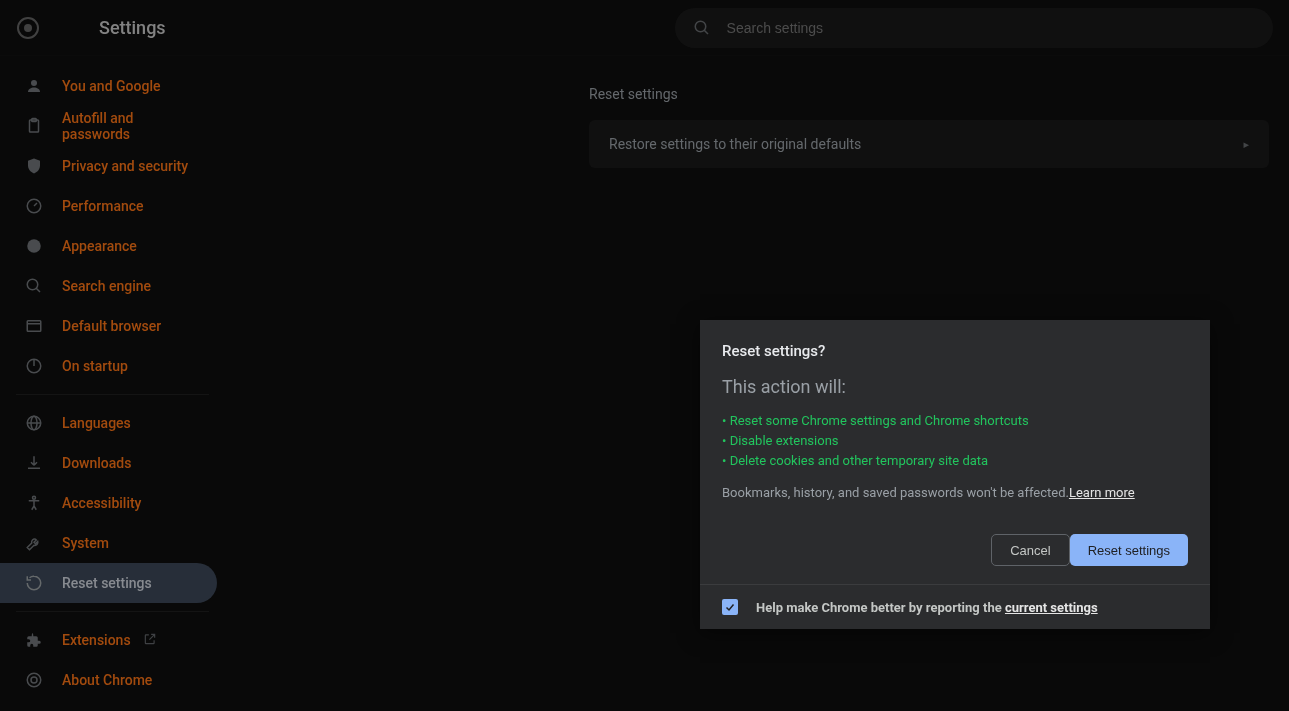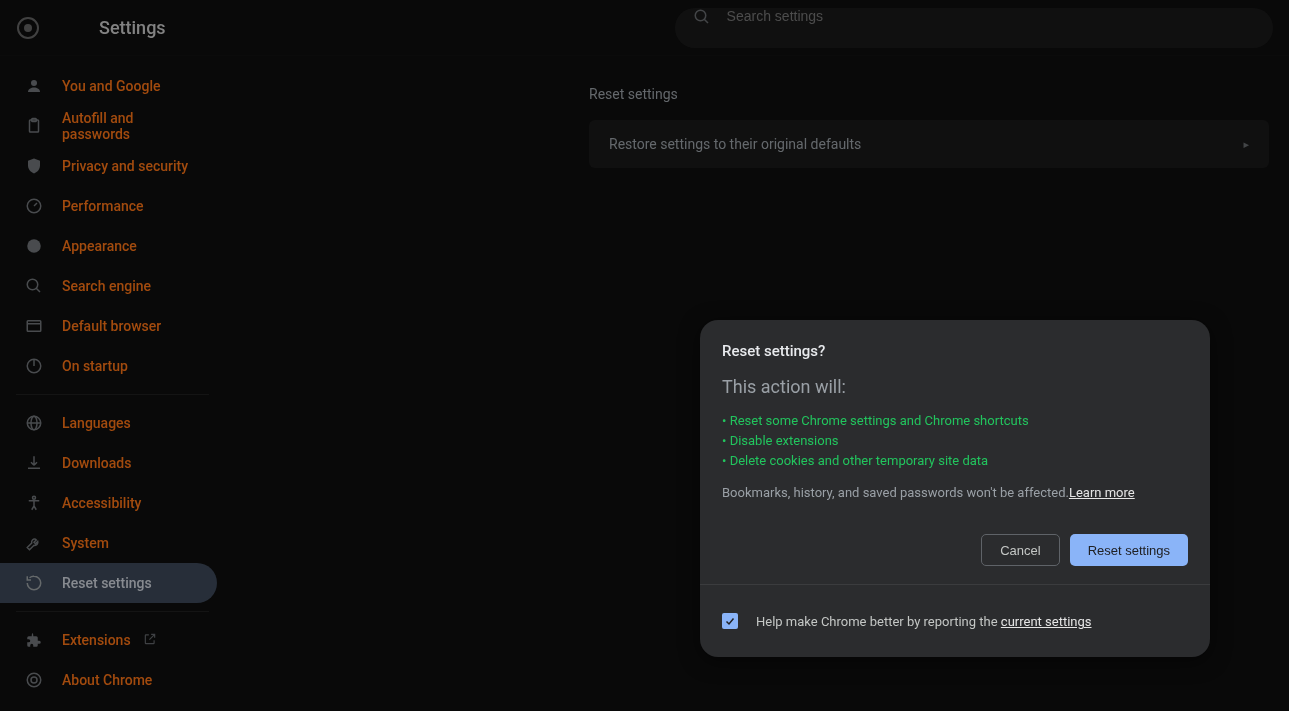--- a/index.html
+++ b/index.html
@@ -33,21 +33,21 @@
   flex: 0 0 auto;
 }
 .search-container {
   margin-left: auto;
   flex: 1;
   max-width: 680px;
   margin-left: 470px;
 }
 .search-box {
   display: flex;
-  align-items: flex-start;
+  align-items: center;
   background: #1a1a1a;
   border-radius: 22px;
   height: 40px;
   padding: 0 18px;
 }
 .search-box svg { opacity: 0.6; margin-right: 16px; }
 .search-input {
   background: transparent;
   border: none;
   outline: none;
@@ -117,21 +117,21 @@
   color: #9aa0a6;
   justify-content: space-between;
 }
 .chev { opacity: 0.6; font-size: 11px;}
 .modal {
   position: absolute;
   left: 700px;
   top: 320px;
   width: 510px;
   background: #2b2c2e;
-  border-radius: 18px;
+  border-radius: 0;
   box-shadow: 0 4px 20px rgba(0,0,0,0.5);
 }
 .modal-body {
   padding: 22px 22px 18px 22px;
 }
 .modal-title {
   font-size: 15px;
   color: #e8eaed;
   font-weight: 500;
   margin-bottom: 16px;
@@ -152,21 +152,20 @@
   margin-top: 14px;
 }
 .learn-link {
   color: #e5e5e5;
   text-decoration: underline;
   cursor: pointer;
 }
 .modal-actions {
   display: flex;
   justify-content: flex-end;
-  gap: 10px;
   padding: 16px 22px 18px;
 }
 .btn {
   height: 32px;
   padding: 0 18px;
   border-radius: 5px;
   font-size: 13px;
   cursor: pointer;
   display: inline-flex;
   align-items: center;
@@ -177,25 +176,26 @@
   color: #c4c7c5;
 }
 .btn-primary {
   background: #8ab4f8;
   border: none;
   color: #202124;
   font-weight: 500;
 }
 .modal-footer {
   border-top: 1px solid rgba(255,255,255,0.08);
-  padding: 28px 22px;
+  padding: 14px 22px;
   display: flex;
   align-items: flex-end;
   font-size: 13px;
   color: #c4c7c5;
+  font-weight: bold;
 }
 .checkbox {
   width: 16px;
   height: 16px;
   background: #8ab4f8;
   border-radius: 2px;
   margin-right: 18px;
   display: flex;
   align-items: center;
   justify-content: center;

